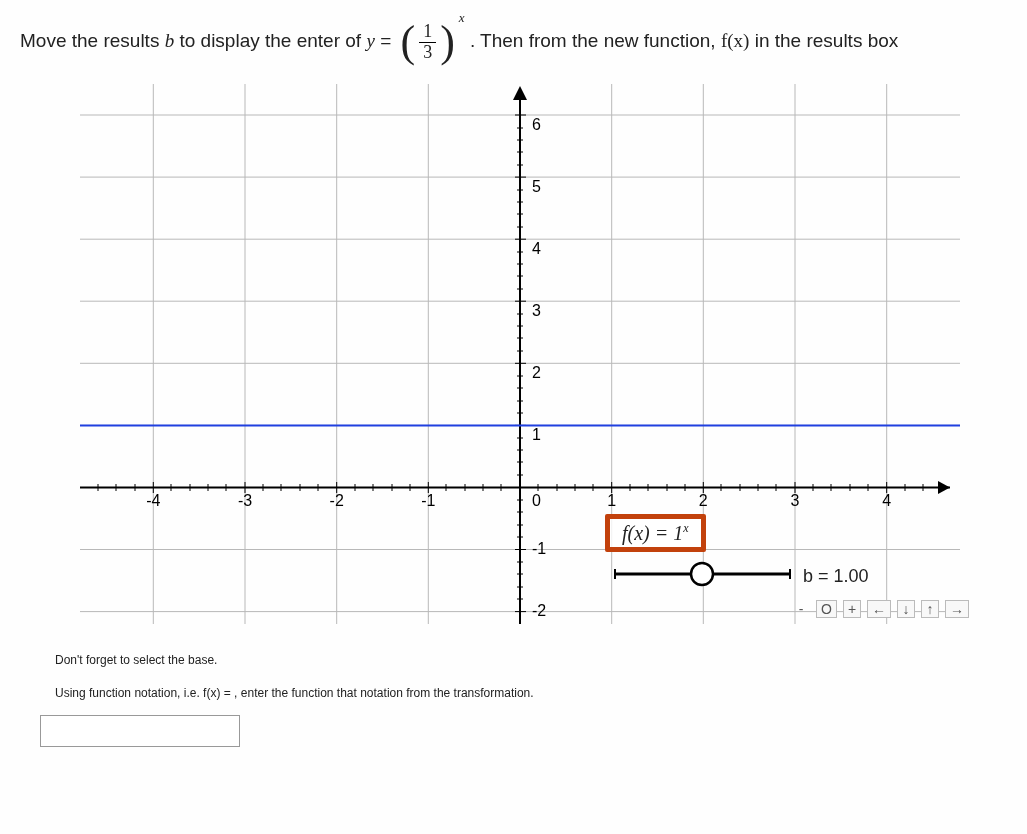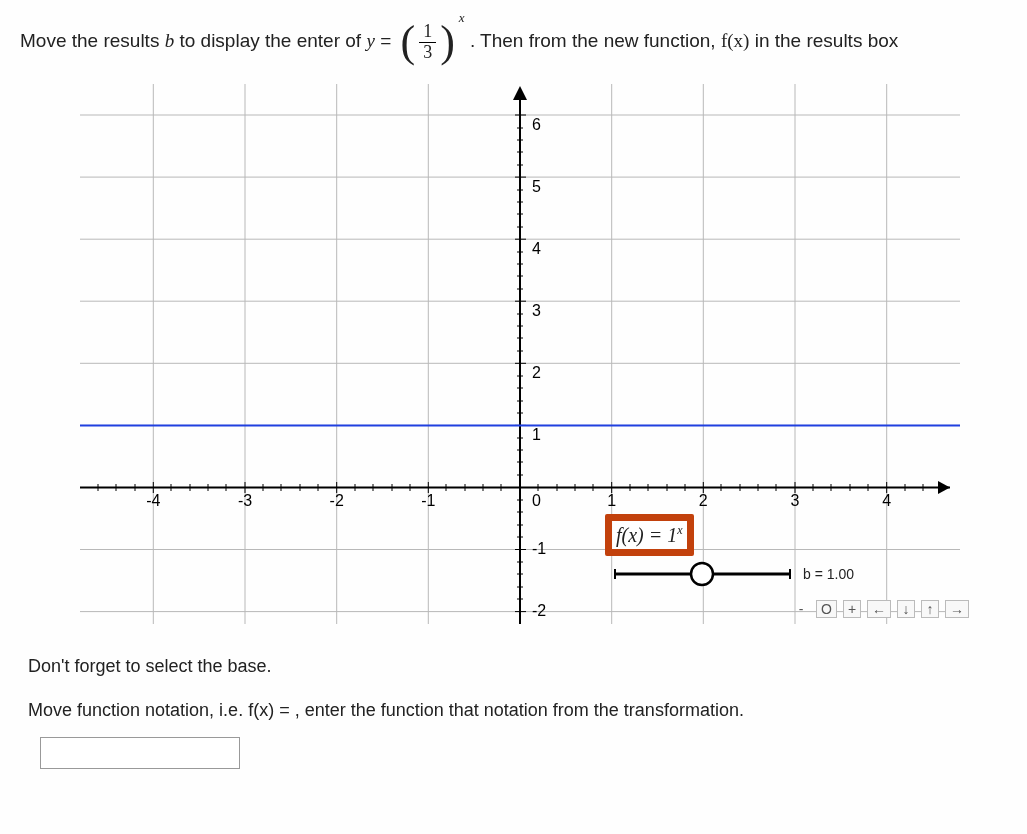--- a/index.html
+++ b/index.html
@@ -48,44 +48,44 @@
       top: -18px;
     }
     .graph-area {
       width: 880px;
       height: 540px;
       margin: 10px auto 25px 60px;
       position: relative;
     }
     .graph-area svg { display: block; }
     .footer-text {
-      font-size: 18px;
-      margin: 10px 8px;
+      font-size: 12px;
+      margin: 10px 35px;
       line-height: 1.9;
     }
     .answer-box {
       border: 1px solid #999;
       width: 200px;
       height: 32px;
       margin: 8px 20px;
       background: #fff;
     }
     .fn-label {
       position: absolute;
       font-family: 'Times New Roman', serif;
       font-style: italic;
       font-size: 20px;
       background: rgba(255,255,255,0.8);
-      padding: 2px 4px;
-      border: 7px solid #c2410c;
+      padding: 2px 12px;
+      border: 5px solid #c2410c;
       border-radius: 2px;
     }
     .b-label {
       position: absolute;
-      font-size: 14px;
+      font-size: 18px;
       font-family: Arial, sans-serif;
     }
     .tool-row {
       position: absolute;
       display: flex;
       gap: 6px;
       align-items: center;
       font-size: 14px;
       color: #555;
     }
@@ -290,17 +290,17 @@
     <span>+</span>
     <span>←</span>
     <span>↓</span>
     <span>↑</span>
     <span>→</span>
   </div>
 </div>
 
 <div class="footer-text">Don't forget to select the base.</div>
 <div class="footer-text">
-  <span>Move function notation, i.e. </span>
+  <span>Using function notation, i.e. </span>
   <span>f(x) = </span>
   <span>, enter the function that notation from the transformation.</span>
 </div>
 <div class="answer-box"></div>
 
 </body></html>

